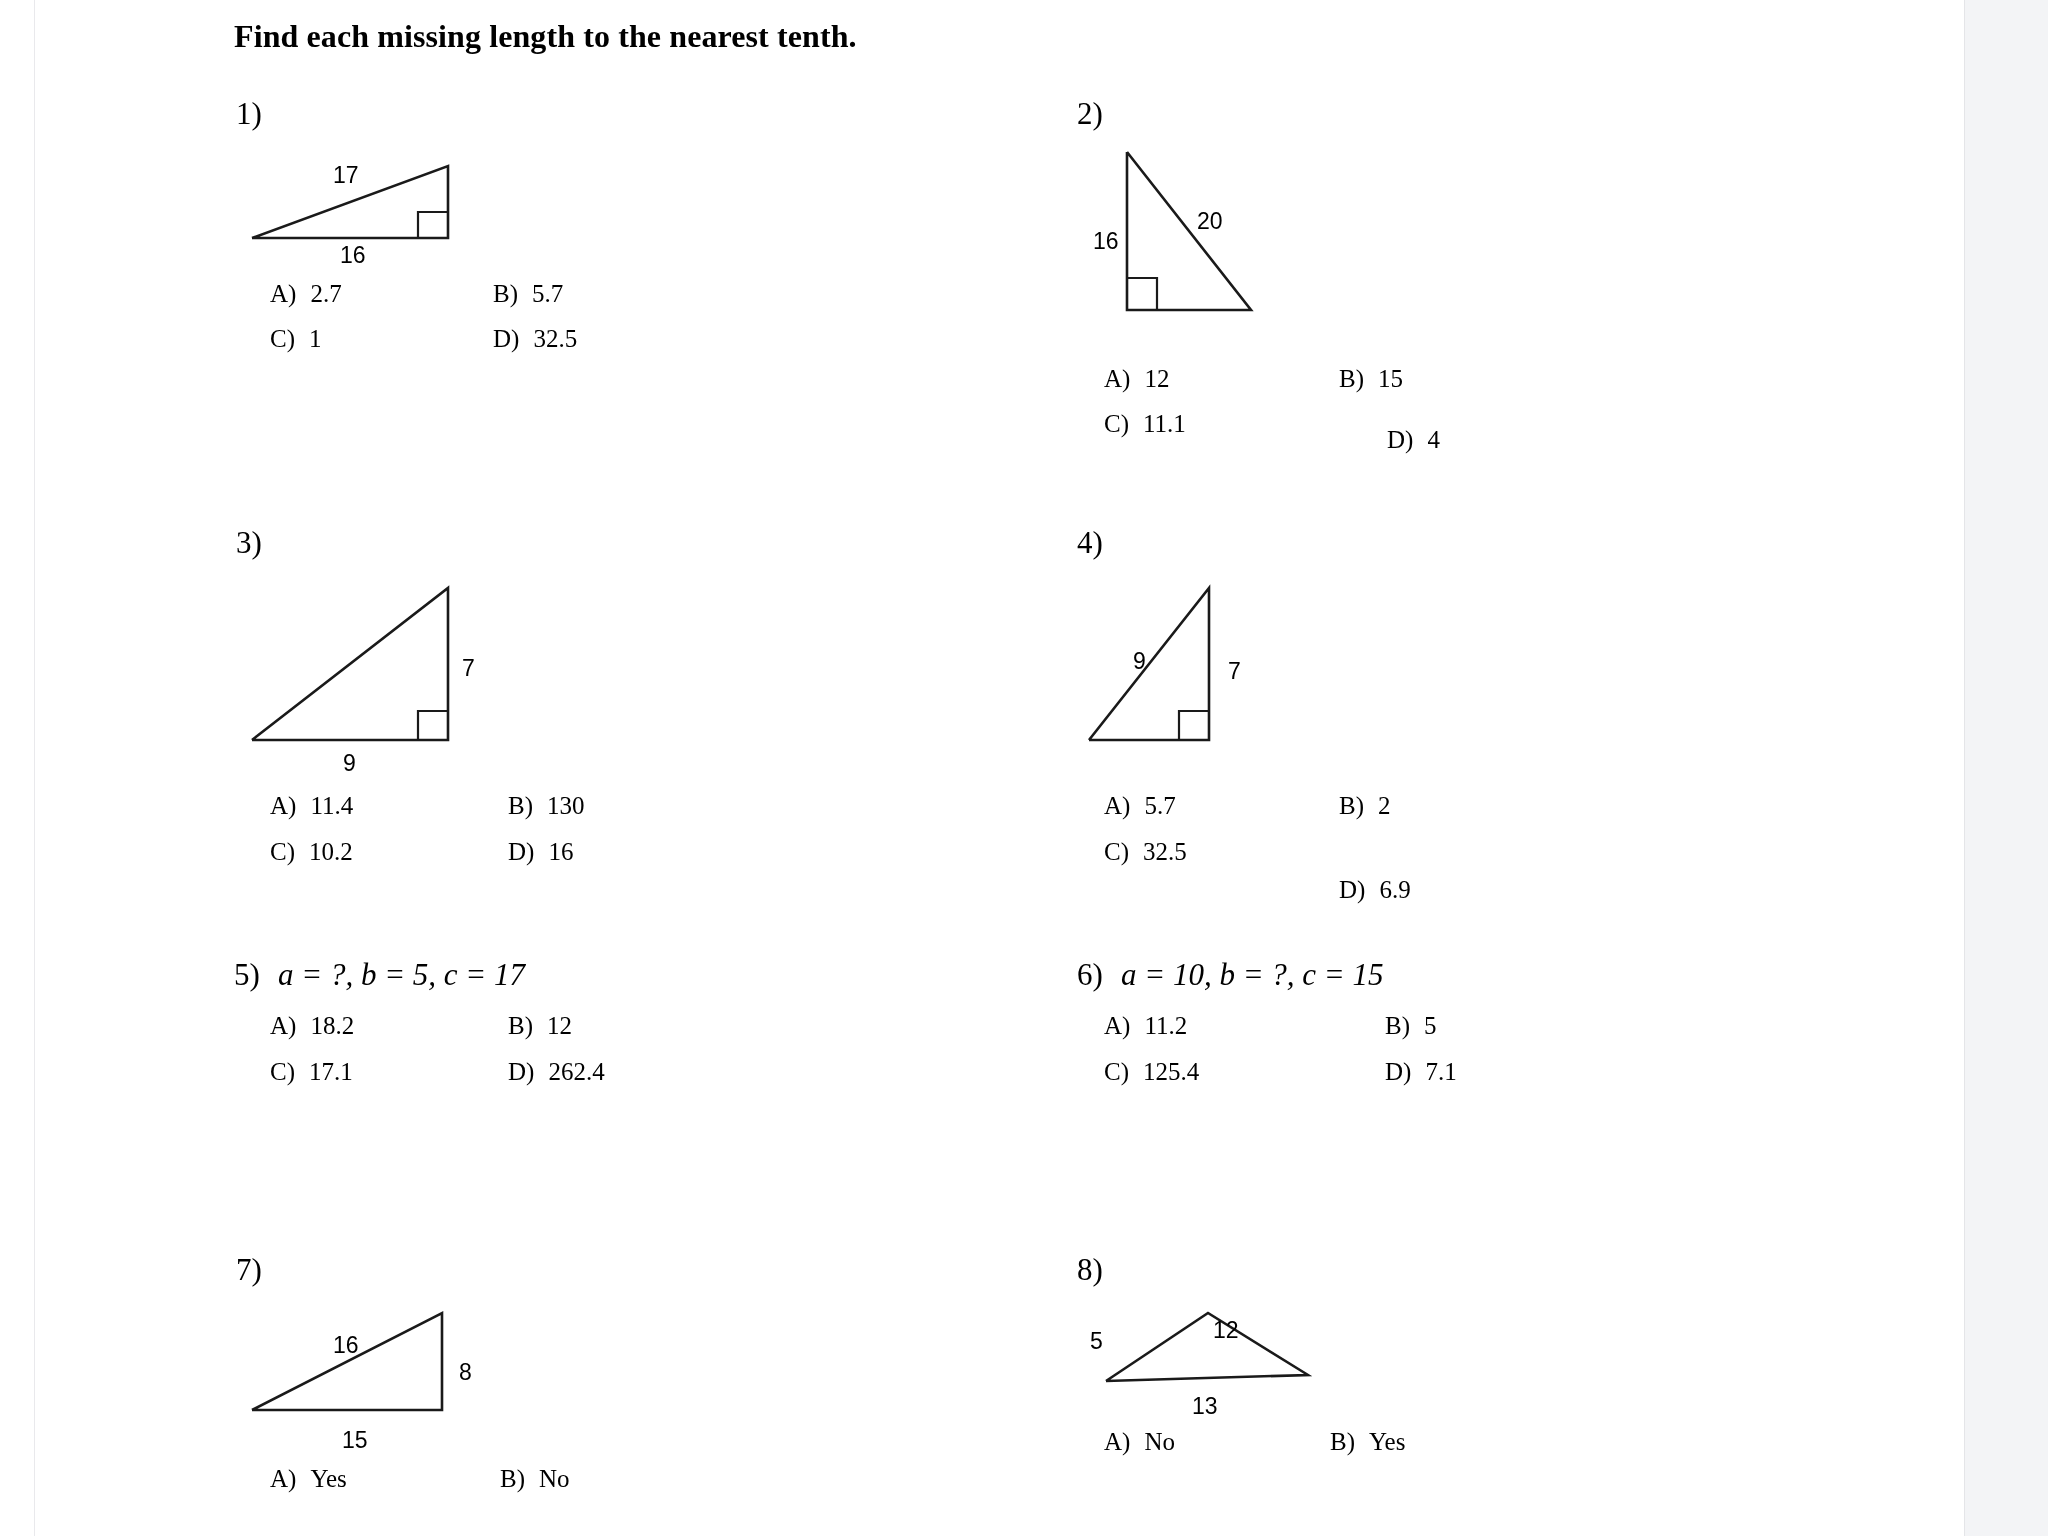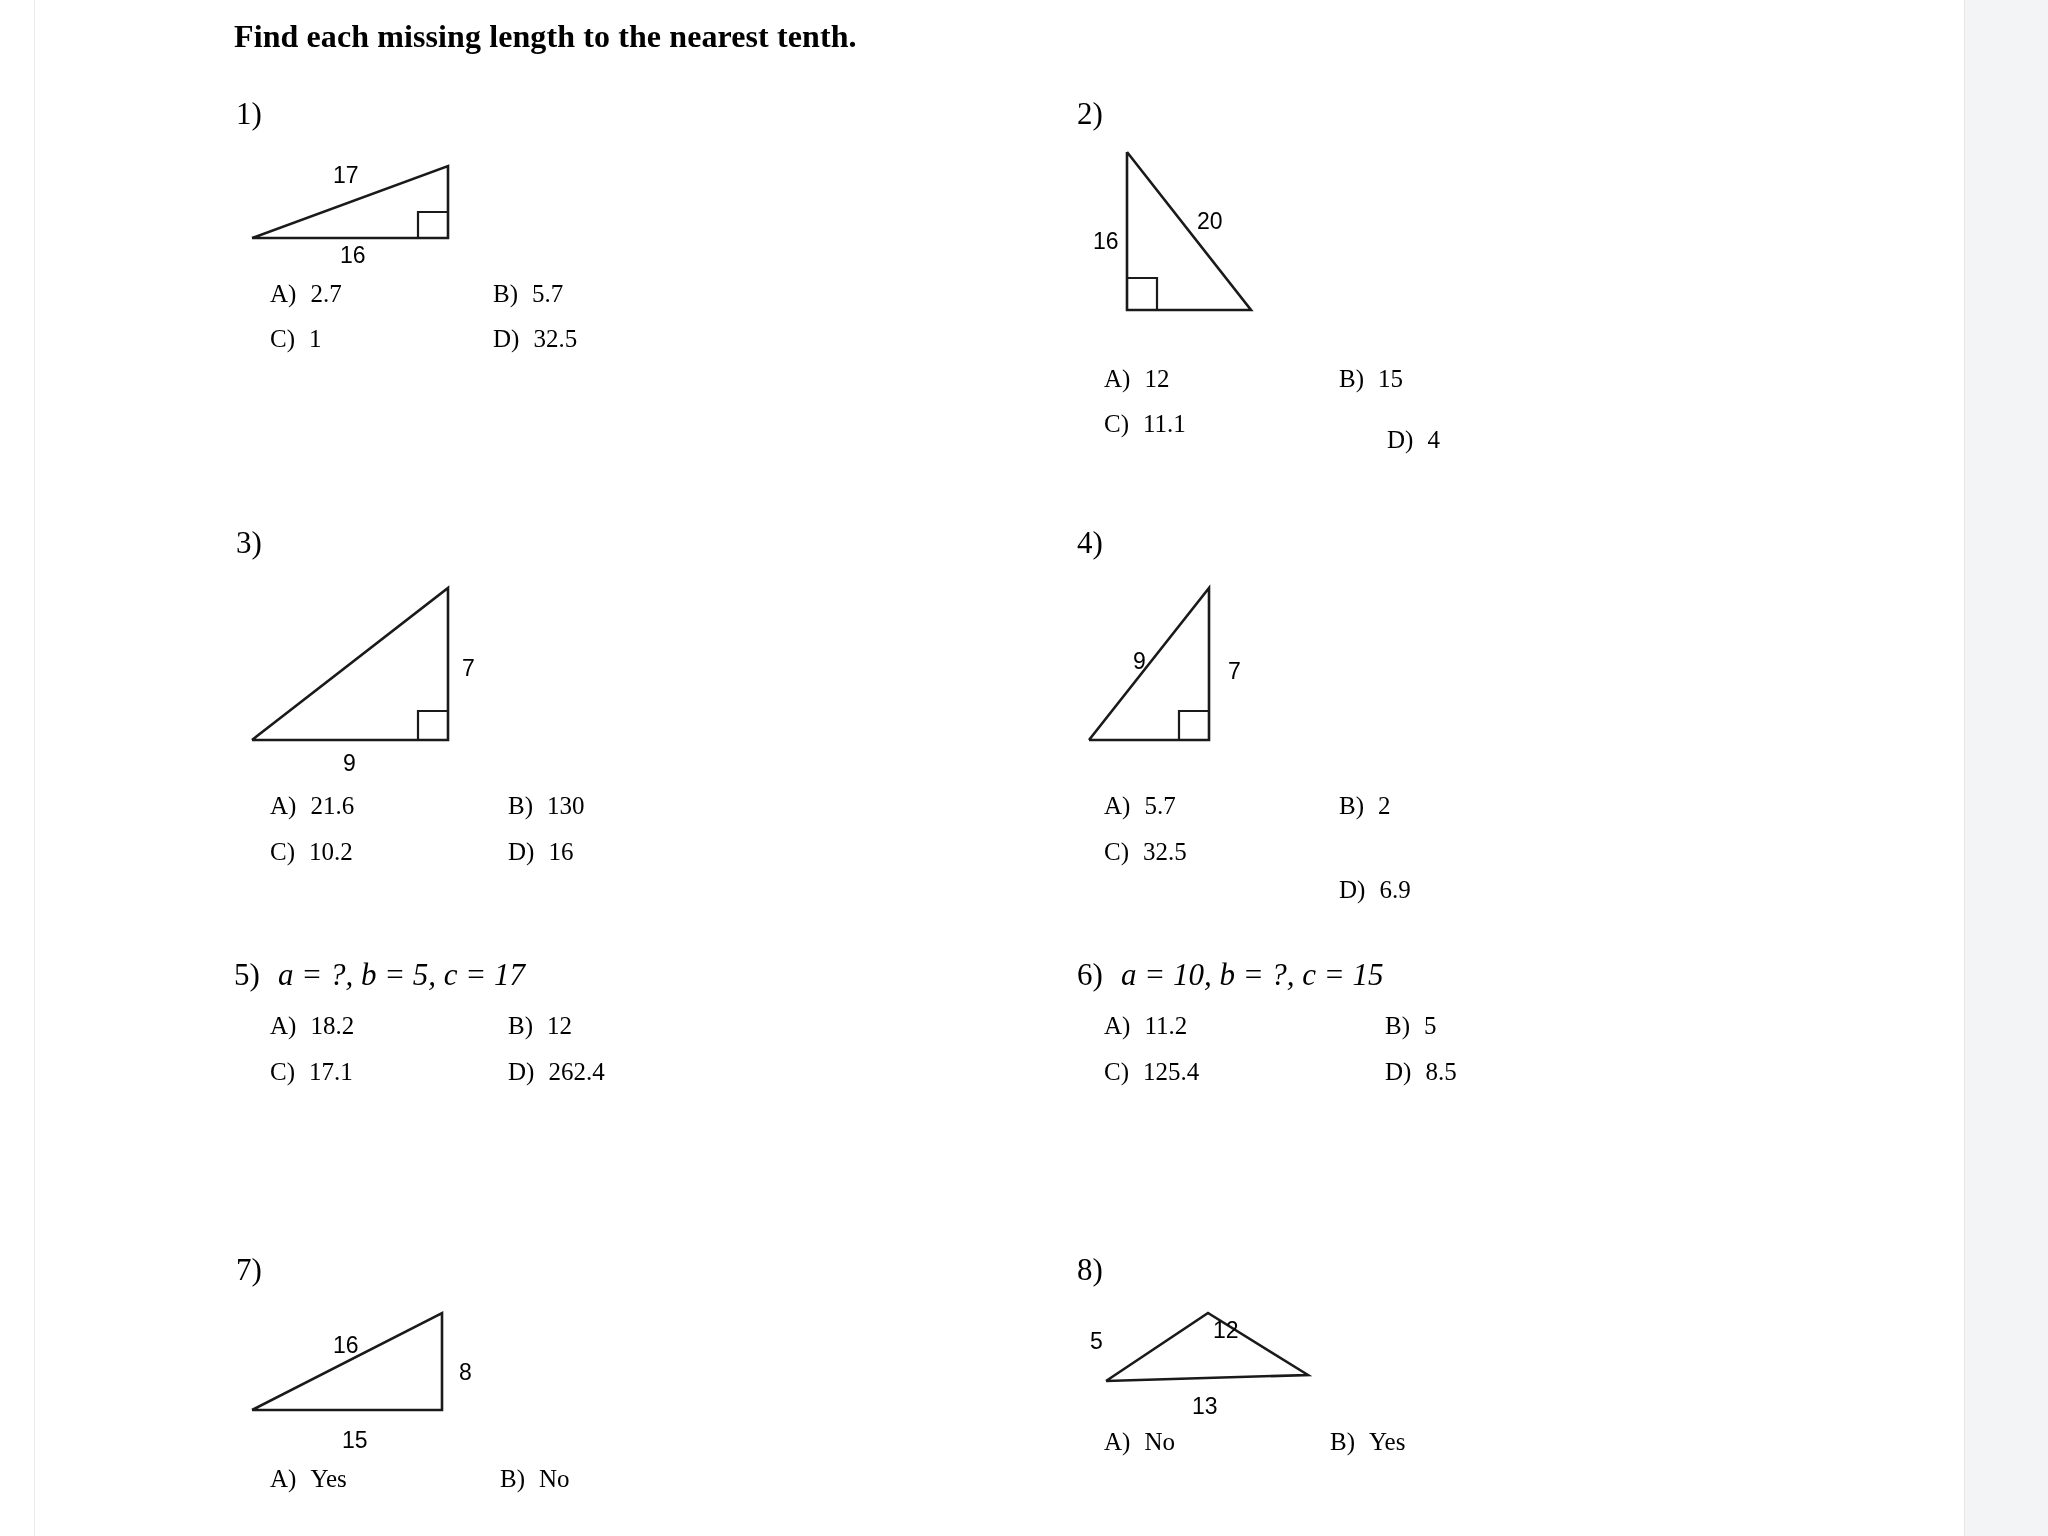--- a/index.html
+++ b/index.html
@@ -132,21 +132,21 @@
   <div class="qnum" style="left:236px; top:525px;">3)</div>
   <div class="fig" style="left:250px; top:578px;">
     <svg width="220" height="170" viewBox="0 0 220 170">
       <polyline points="2,162 198,162 198,10 2,162" fill="none" stroke="#1a1a1a" stroke-width="2.6"></polyline>
       <polyline points="168,162 168,133 198,133" fill="none" stroke="#1a1a1a" stroke-width="2.2"></polyline>
     </svg>
   </div>
   <div class="siglabel" style="left:462px; top:655px;">7</div>
   <div class="siglabel" style="left:343px; top:750px;">9</div>
   <div class="choice" style="left:270px; top:792px;">
-    <span class="let">A)</span><span class="val">21.6</span>
+    <span class="let">A)</span><span class="val">11.4</span>
   </div>
   <div class="choice" style="left:508px; top:792px;">
     <span class="let">B)</span><span class="val">130</span>
   </div>
   <div class="choice" style="left:270px; top:838px;">
     <span class="let">C)</span><span class="val">10.2</span>
   </div>
   <div class="choice" style="left:508px; top:838px;">
     <span class="let">D)</span><span class="val">16</span>
   </div>
@@ -193,21 +193,21 @@
   <div class="choice" style="left:1104px; top:1012px;">
     <span class="let">A)</span><span class="val">11.2</span>
   </div>
   <div class="choice" style="left:1385px; top:1012px;">
     <span class="let">B)</span><span class="val">5</span>
   </div>
   <div class="choice" style="left:1104px; top:1058px;">
     <span class="let">C)</span><span class="val">125.4</span>
   </div>
   <div class="choice" style="left:1385px; top:1058px;">
-    <span class="let">D)</span><span class="val">8.5</span>
+    <span class="let">D)</span><span class="val">7.1</span>
   </div>
 
 
   <div class="qnum" style="left:236px; top:1252px;">7)</div>
   <div class="fig" style="left:250px; top:1300px;">
     <svg width="210" height="120" viewBox="0 0 210 120">
       <polyline points="2,110 192,110 192,13 2,110" fill="none" stroke="#1a1a1a" stroke-width="2.6"></polyline>
     </svg>
   </div>
   <div class="siglabel" style="left:333px; top:1332px;">16</div>

